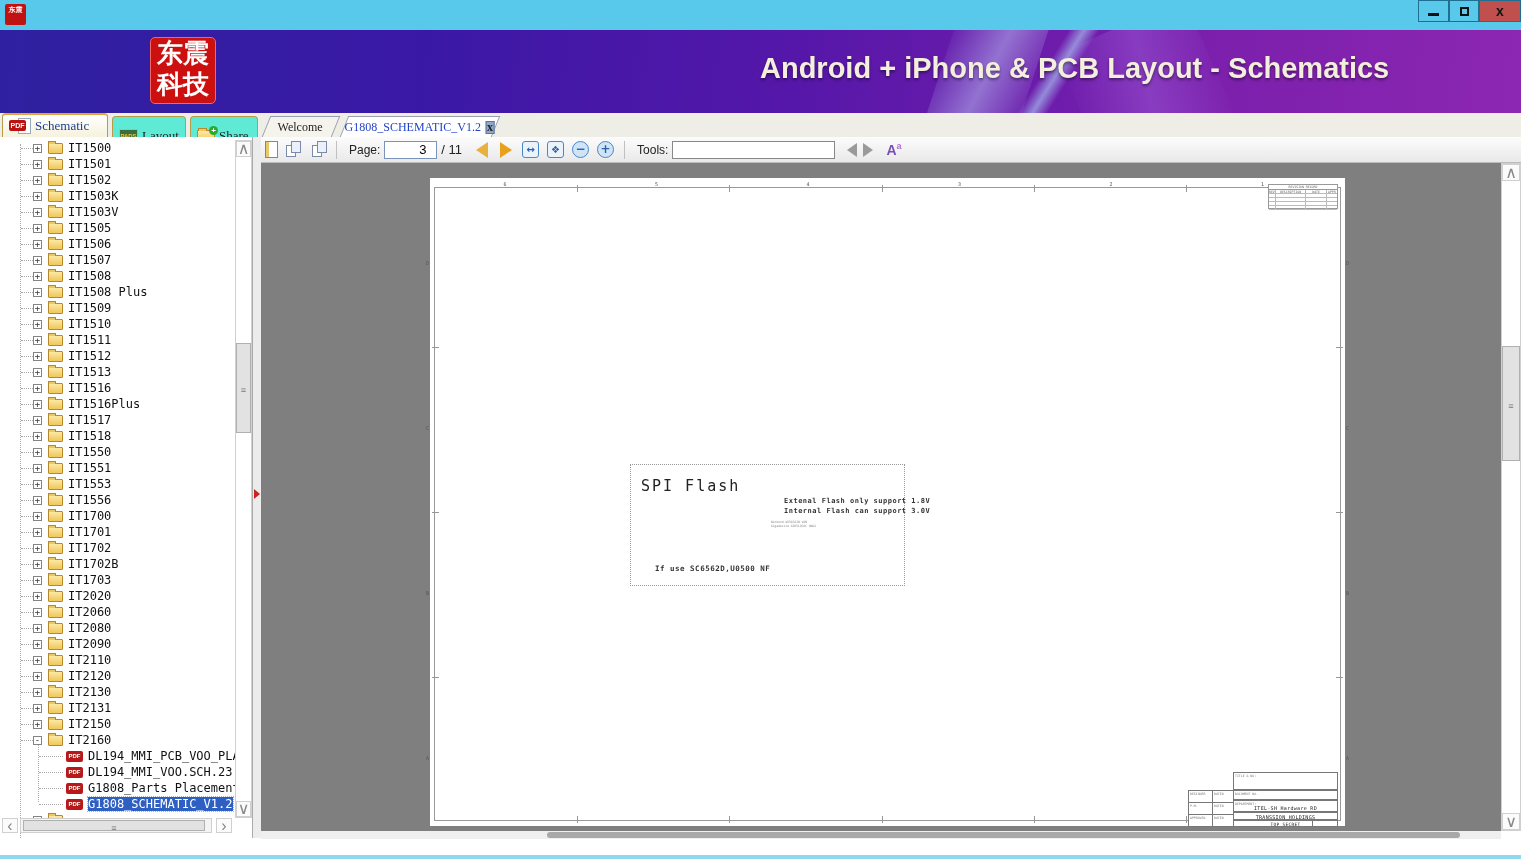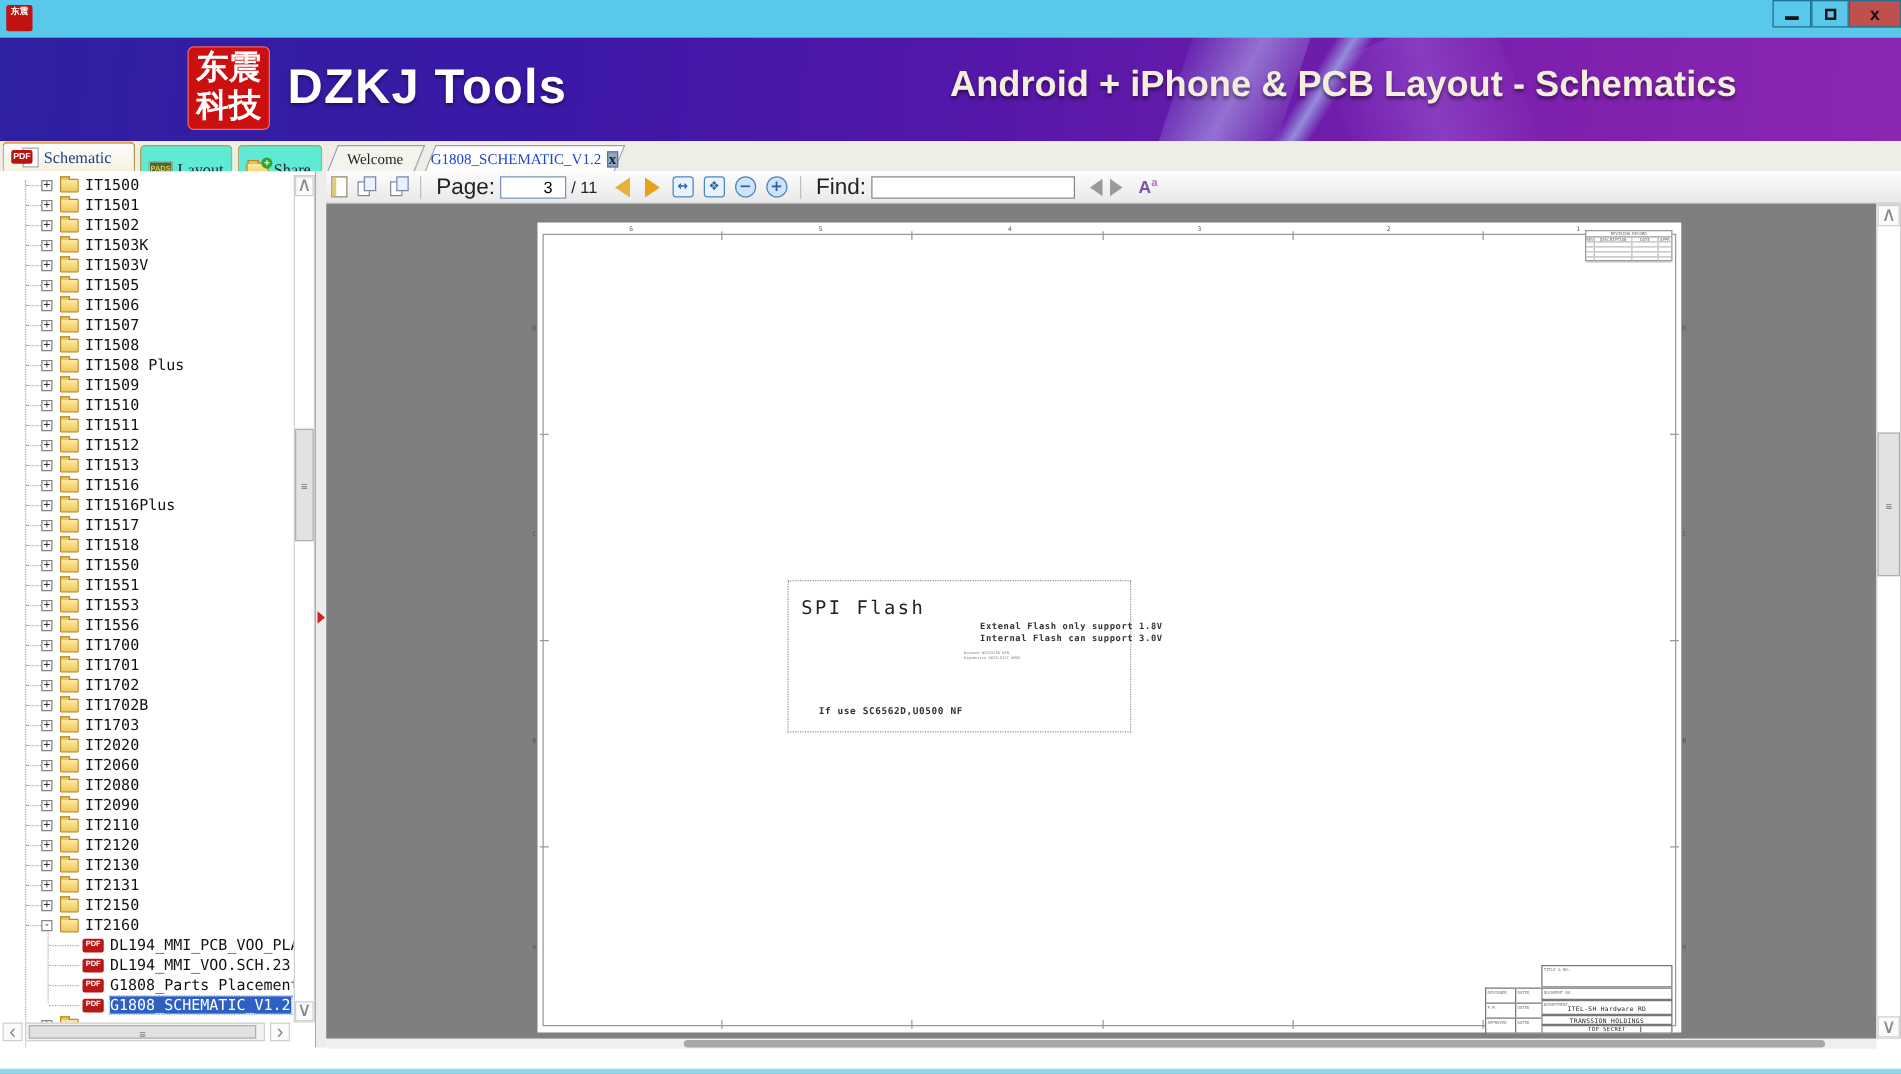--- a/index.html
+++ b/index.html
@@ -61,21 +61,21 @@
         color:#fff;font:bold 8px/11px "Liberation Sans",sans-serif;text-align:center;}
   
   .toolbar{position:absolute;left:253px;top:137px;width:1268px;height:26px;
       background:linear-gradient(#fcfcfc,#e9e9e9);border-bottom:1px solid #bbb;display:flex;align-items:center;}
   .tb-sep{width:1px;height:18px;background:#c0c0c0;margin:0 6px;}
   .ico-page{width:13px;height:17px;background:#fff;border:1px solid #8a8a6a;margin-left:12px;position:relative;}
   .ico-page::before{content:'';position:absolute;left:0;top:0;width:3px;height:100%;background:#e8c86a;}
   .ico-copy{width:18px;height:17px;position:relative;margin-left:8px;}
   .ico-copy .p1{position:absolute;left:0;top:4px;width:10px;height:12px;background:#fff;border:1px solid #7a8aa8;}
   .ico-copy .p2{position:absolute;left:5px;top:0;width:10px;height:12px;background:#eaf1fc;border:1px solid #7a8aa8;}
-  .tb-label{font-size:18px;color:#222;margin:0 4px 0 6px;}
+  .tb-label{font-size:12px;color:#222;margin:0 4px 0 6px;}
   .page-input{width:53px;height:18px;border:1px solid #7a93b8;background:#fff;font-size:13px;text-align:right;
        padding-right:10px;font-family:"Liberation Sans",sans-serif;}
   .page-total{font-size:13px;color:#222;margin:0 8px 0 4px;}
   .nav-tri{width:0;height:0;border-top:8px solid transparent;border-bottom:8px solid transparent;margin:0 6px;cursor:default;}
   .tri-left{border-right:12px solid #e8b13d;}
   .tri-right{border-left:12px solid #e8a11d;}
   .zoombox{width:17px;height:17px;border:1px solid #4a86c8;background:#eaf2fc;border-radius:3px;margin:0 4px;
        color:#2a62a8;font:bold 10px/15px "DejaVu Sans",sans-serif;text-align:center;}
   .zoomcirc{width:17px;height:17px;border:1px solid #4a86c8;background:#cfe4f7;border-radius:50%;margin:0 4px;
        color:#2a62a8;font:bold 12px/14px "DejaVu Sans",sans-serif;text-align:center;}
@@ -175,21 +175,20 @@
   </div>
 
   <div class="banner">
     <div class="streak1"></div>
     <div class="streak2"></div>
     <div class="streak3"></div>
     <div class="banner-logo">
       <div>东震</div>
       <div>科技</div>
     </div>
-    <div class="brand">DZKJ Tools</div>
     <div class="tagline">Android + iPhone &amp; PCB Layout - Schematics</div>
   </div>
 
   <div class="tabbar">
     <div class="mtab active tab-schematic">
       <span class="pdf-tab-ico">
           <span class="pg"></span>
           <span class="bd">PDF</span>
         </span>
       <span>Schematic</span>
@@ -227,21 +226,21 @@
     <span class="tb-label">Page:</span>
     <input class="page-input" value="3" style="">
     <span class="page-total">/ 11</span>
     <div class="nav-tri tri-left"></div>
     <div class="nav-tri tri-right"></div>
     <div class="zoombox">↔</div>
     <div class="zoombox">❖</div>
     <div class="zoomcirc">−</div>
     <div class="zoomcirc">+</div>
     <div class="tb-sep"></div>
-    <span class="tb-label">Find:</span>
+    <span class="tb-label">Tools:</span>
     <input class="find-input" value="" style="">
     <div class="gray-tri gtl"></div>
     <div class="gray-tri gtr"></div>
     <span class="font-ico"><span>A</span><sup>a</sup></span>
   </div>
 
   <div class="tree-panel">
     <div class="tree-items">
       <div class="guide"></div>
       <div class="guide2"></div>

